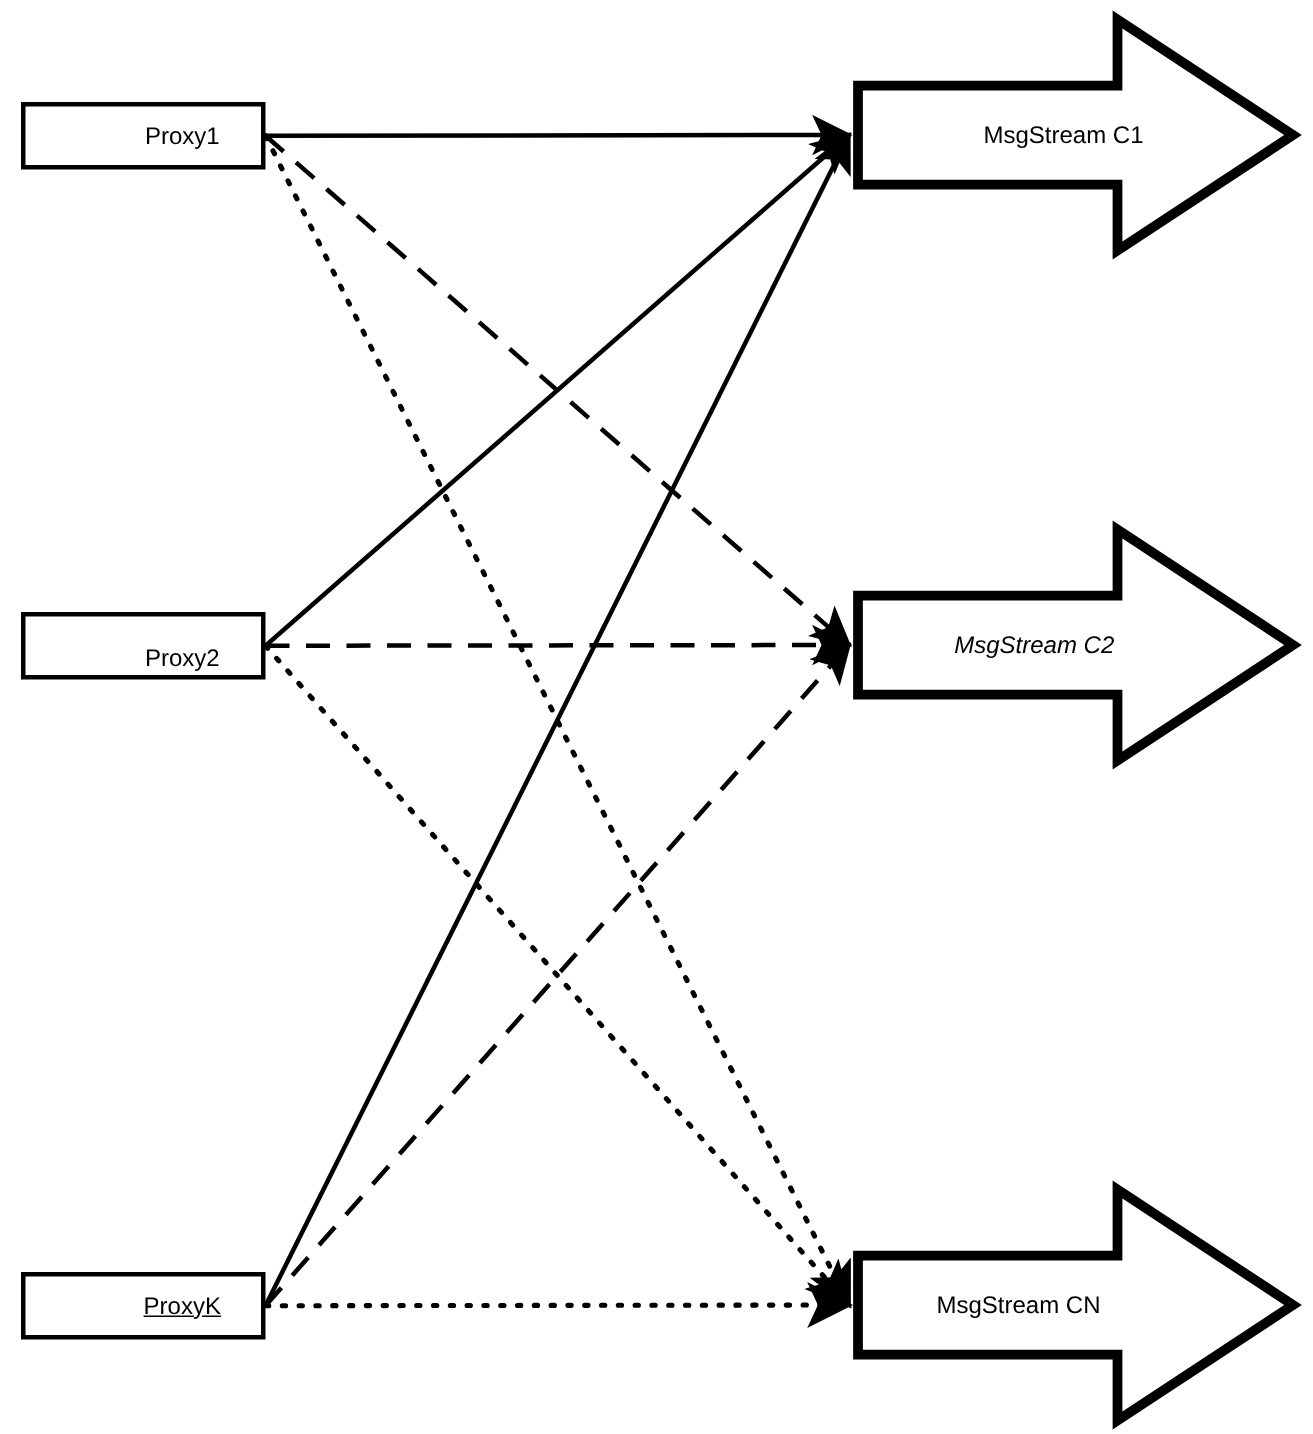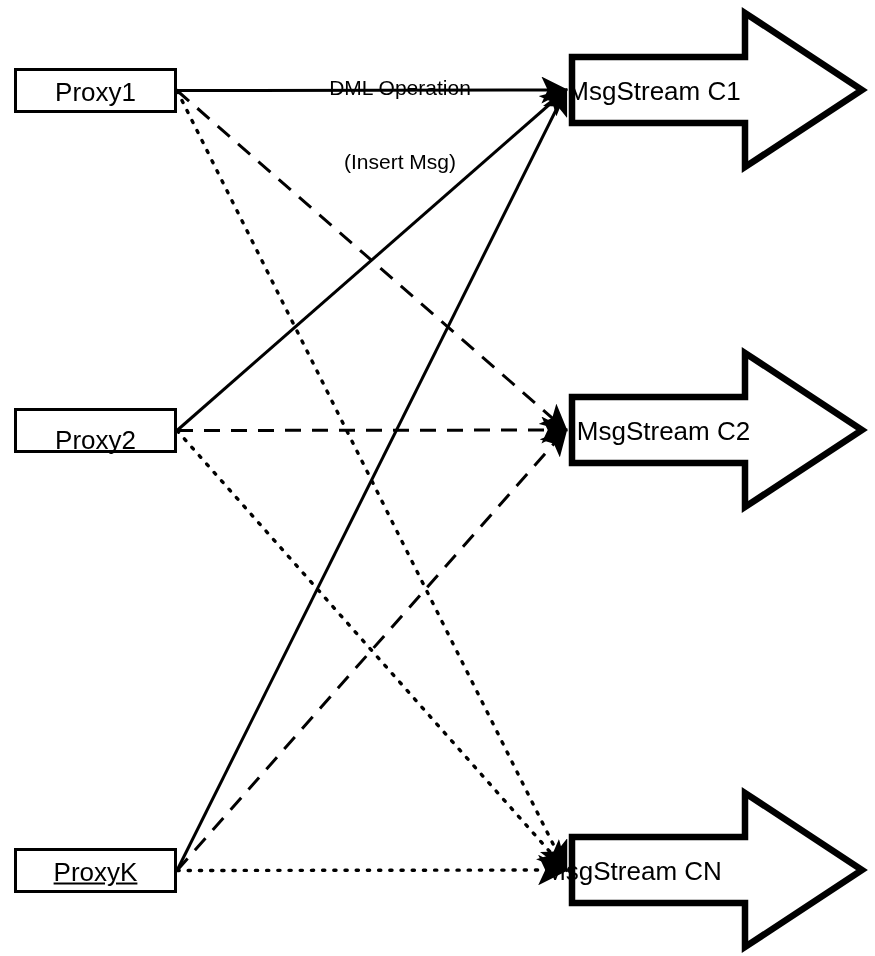--- a/index.html
+++ b/index.html
@@ -5,22 +5,22 @@
   html,body{margin:0;padding:0;background:#ffffff;}
   body{width:875px;height:956px;overflow:hidden;
        font-family:"Liberation Sans",sans-serif;color:#000;}
   #stage{position:relative;width:875px;height:956px;background:#fff;}
   #canvas{position:absolute;left:0;top:0;width:875px;height:956px;}
   .edge-label{
     position:absolute;text-align:center;line-height:1.18;
     font-size:21px;color:#000;white-space:pre;
   }
   .node-label{
-    position:absolute;text-align:right;font-size:26px;color:#000;
-    white-space:nowrap;transform:translate(-50%,-50%);
+    position:absolute;text-align:right;font-size:16px;color:#000;
+    white-space:nowrap;transform:translate(-50%,-50%);margin-left:26px;
   }
 </style>
 </head>
 <body>
 
 <div id="stage">
 
   <svg id="canvas" viewBox="0 0 875 956" xmlns="http://www.w3.org/2000/svg">
     <defs>
       <marker id="ah" markerWidth="9" markerHeight="9" refX="8.2" refY="4.5" orient="auto" markerUnits="strokeWidth">
@@ -41,27 +41,23 @@
     <g id="nodes-layer">
         <rect x="15.5" y="69.5" width="160" height="42" fill="#fff" stroke="#000000" stroke-width="3"></rect>
         <rect x="15.5" y="409.5" width="160" height="42" fill="#fff" stroke="#000000" stroke-width="3"></rect>
         <rect x="15.5" y="849.5" width="160" height="42" fill="#fff" stroke="#000000" stroke-width="3"></rect>
         <path d="M572,57 L745,57 L745,13 L862,90 L745,167 L745,123 L572,123 Z" fill="#fff" stroke="#000000" stroke-width="6.5" stroke-linejoin="miter" stroke-miterlimit="10"></path>
         <path d="M572,397 L745,397 L745,353 L862,430 L745,507 L745,463 L572,463 Z" fill="#fff" stroke="#000000" stroke-width="6.5" stroke-linejoin="miter" stroke-miterlimit="10"></path>
         <path d="M572,837 L745,837 L745,793 L862,870 L745,947 L745,903 L572,903 Z" fill="#fff" stroke="#000000" stroke-width="6.5" stroke-linejoin="miter" stroke-miterlimit="10"></path>
       </g>
   </svg>
 
-  <div class="edge-label" style="left: 250px; top: 26px; width: 300px;">
-    <div>DML Operation</div>
-    <div>(Insert Msg)</div>
-  </div>
 
   <div id="labels">
       <div class="node-label" style="left: 95.5px; top: 91.5px;">Proxy1</div>
       <div class="node-label" style="left: 95.5px; top: 440px;">Proxy2</div>
       <div class="node-label" style="left: 95.5px; top: 871.5px; text-decoration: underline;">ProxyK</div>
-      <div class="node-label" style="left: 654px; top: 91px;">MsgStream C1</div>
-      <div class="node-label" style="left: 663.5px; top: 431px;">MsgStream C2</div>
-      <div class="node-label" style="left: 633px; top: 871px;">MsgStream CN</div>
+      <div class="node-label" style="left: 683px; top: 91px;">MsgStream C1</div>
+      <div class="node-label" style="left: 663.5px; top: 431px; font-style: italic;">MsgStream C2</div>
+      <div class="node-label" style="left: 653px; top: 871px;">MsgStream CN</div>
     </div>
 
 </div>
 
 </body></html>

